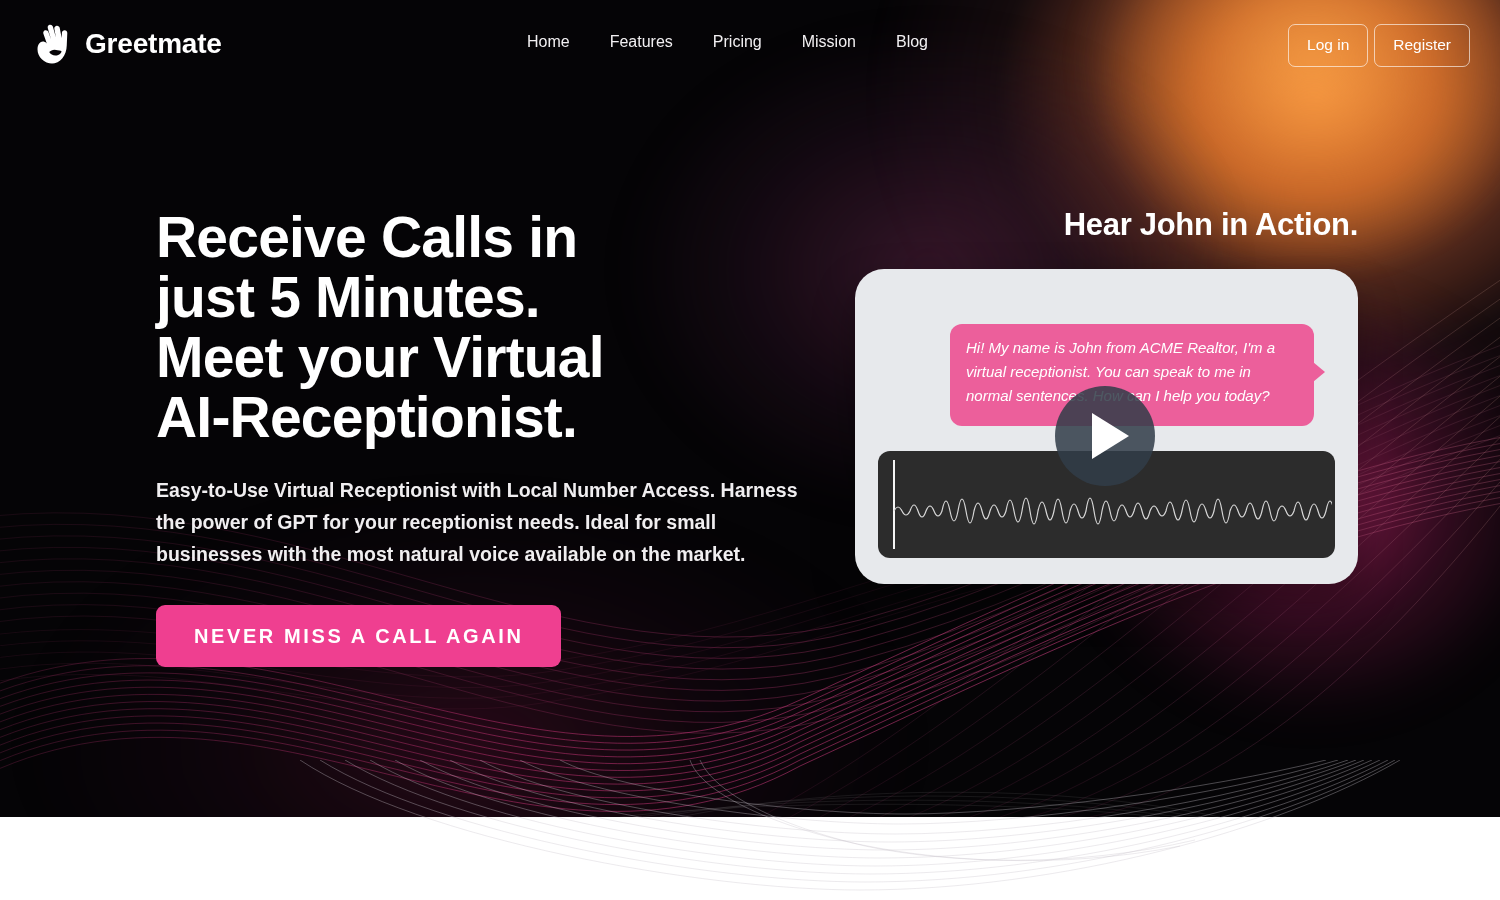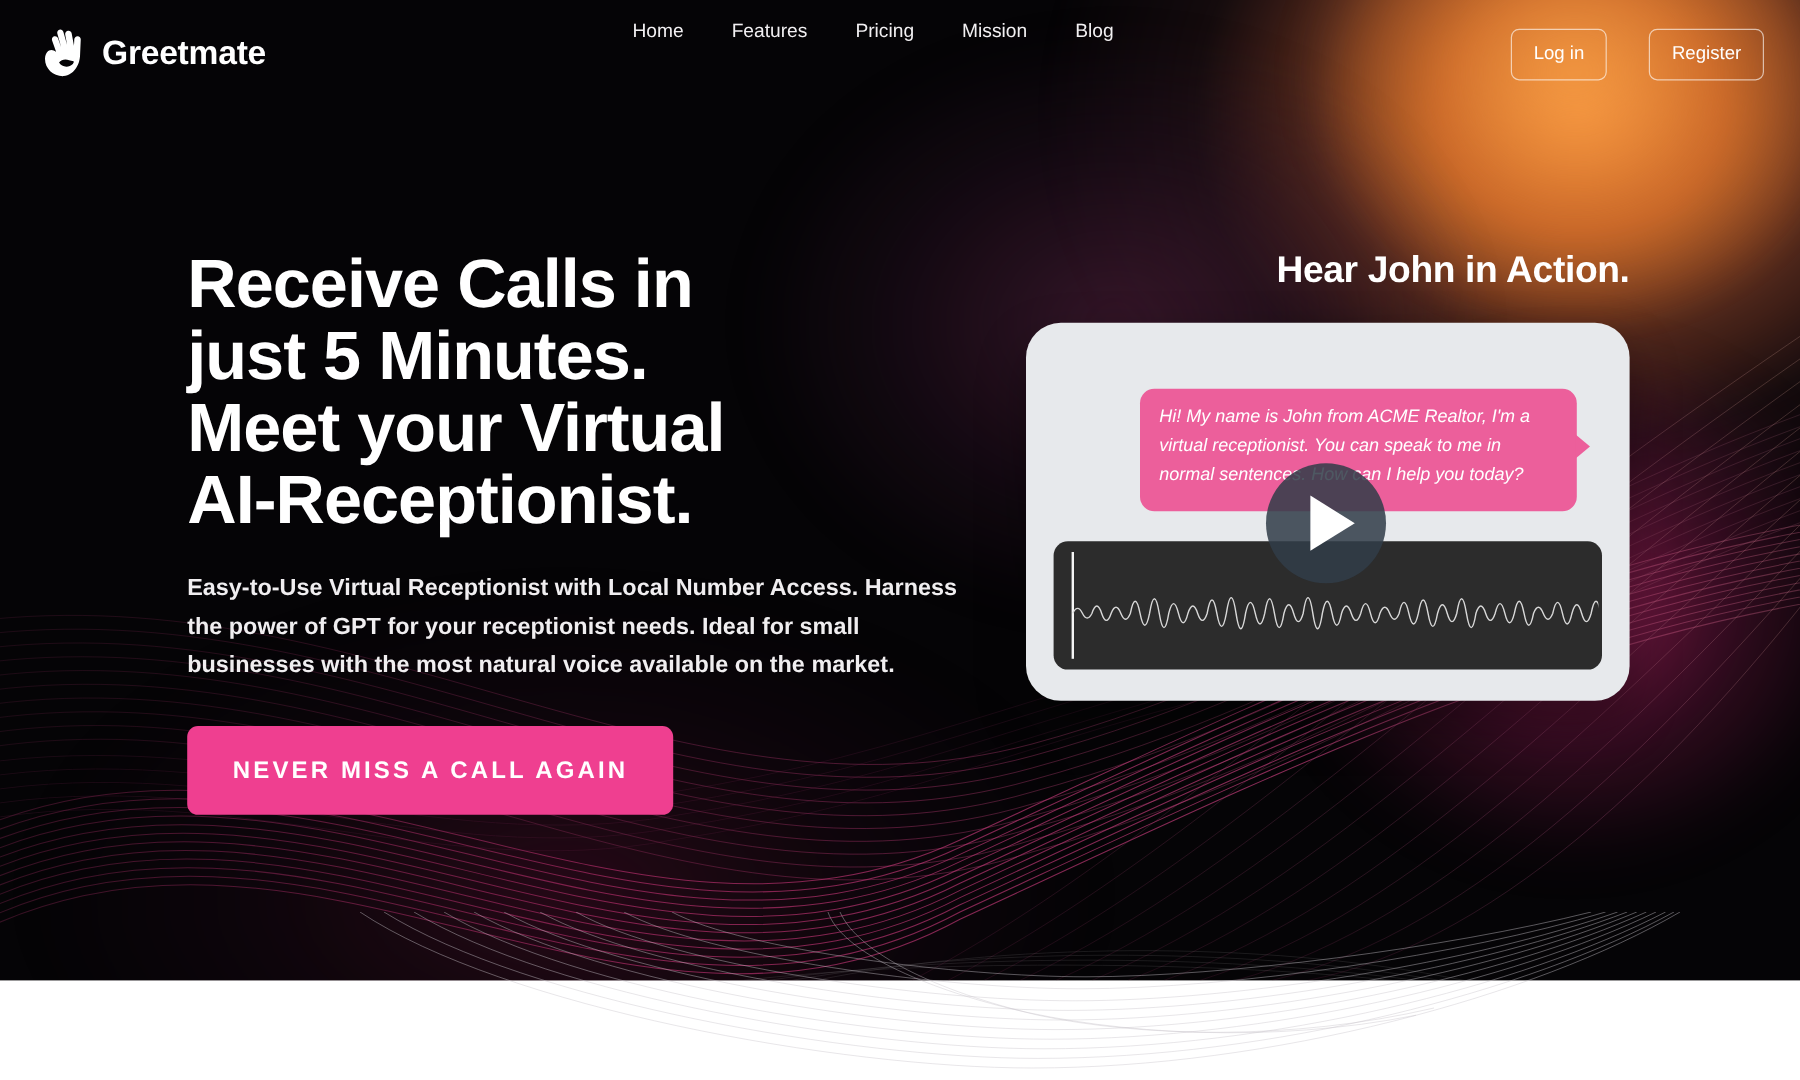--- a/index.html
+++ b/index.html
@@ -82,31 +82,31 @@
     position:absolute; left:30px; top:22px;
     display:flex; align-items:center; gap:11px;
   }
   .brand-mark { width:44px; height:44px; display:block; }
   .brand-name {
     color:#ffffff; font-size:28px; font-weight:700;
     letter-spacing:-0.2px; line-height:1;
   }
 
   .nav {
-    position:absolute; left:507px; top:14px;
+    position:absolute; left:507px; top:29px;
     display:flex; align-items:center; gap:0;text-align:center;
   }
   .nav a {
     color:#f2f0f2; font-size:16px; text-decoration:none;
     padding:0 20px; line-height:26px; white-space:nowrap;
   }
 
   .auth {
     position:absolute; right:30px; top:24px;
-    display:flex; align-items:center; gap:35px;
+    display:flex; align-items:center; gap:6px;
   }
   .auth-btn {
     border:1px solid rgba(255,255,255,0.62);
     border-radius:7px; color:#ffffff;
     font-size:15.5px; line-height:1;
     padding:12px 18px 13px; background:transparent;
     cursor:pointer; white-space:nowrap;
     font-family:"Liberation Sans", sans-serif;
   }
 
@@ -119,21 +119,21 @@
   }
   .subtext {
     margin-top:27px; color:#f0eef0;
     font-size:19.5px; line-height:32px; max-width:648px;
     font-weight:700;
   }
   .cta {
     margin-top:35px; display:inline-block;
     background:#ef3f90; color:#ffffff;
     border:none; border-radius:9px;
-    padding:0 38px; height:74px; line-height:62px;
+    padding:0 38px; height:62px; line-height:62px;
     font-size:20px; font-weight:700; letter-spacing:2.6px;
     cursor:pointer; font-family:"Liberation Sans", sans-serif;
   }
 
   
   .right-col { position:absolute; left:855px; top:205px; width:503px; z-index:10; }
   .player-title {
     color:#ffffff; font-size:31px; font-weight:700;
     text-align:right; letter-spacing:-0.3px;
     line-height:40px;

